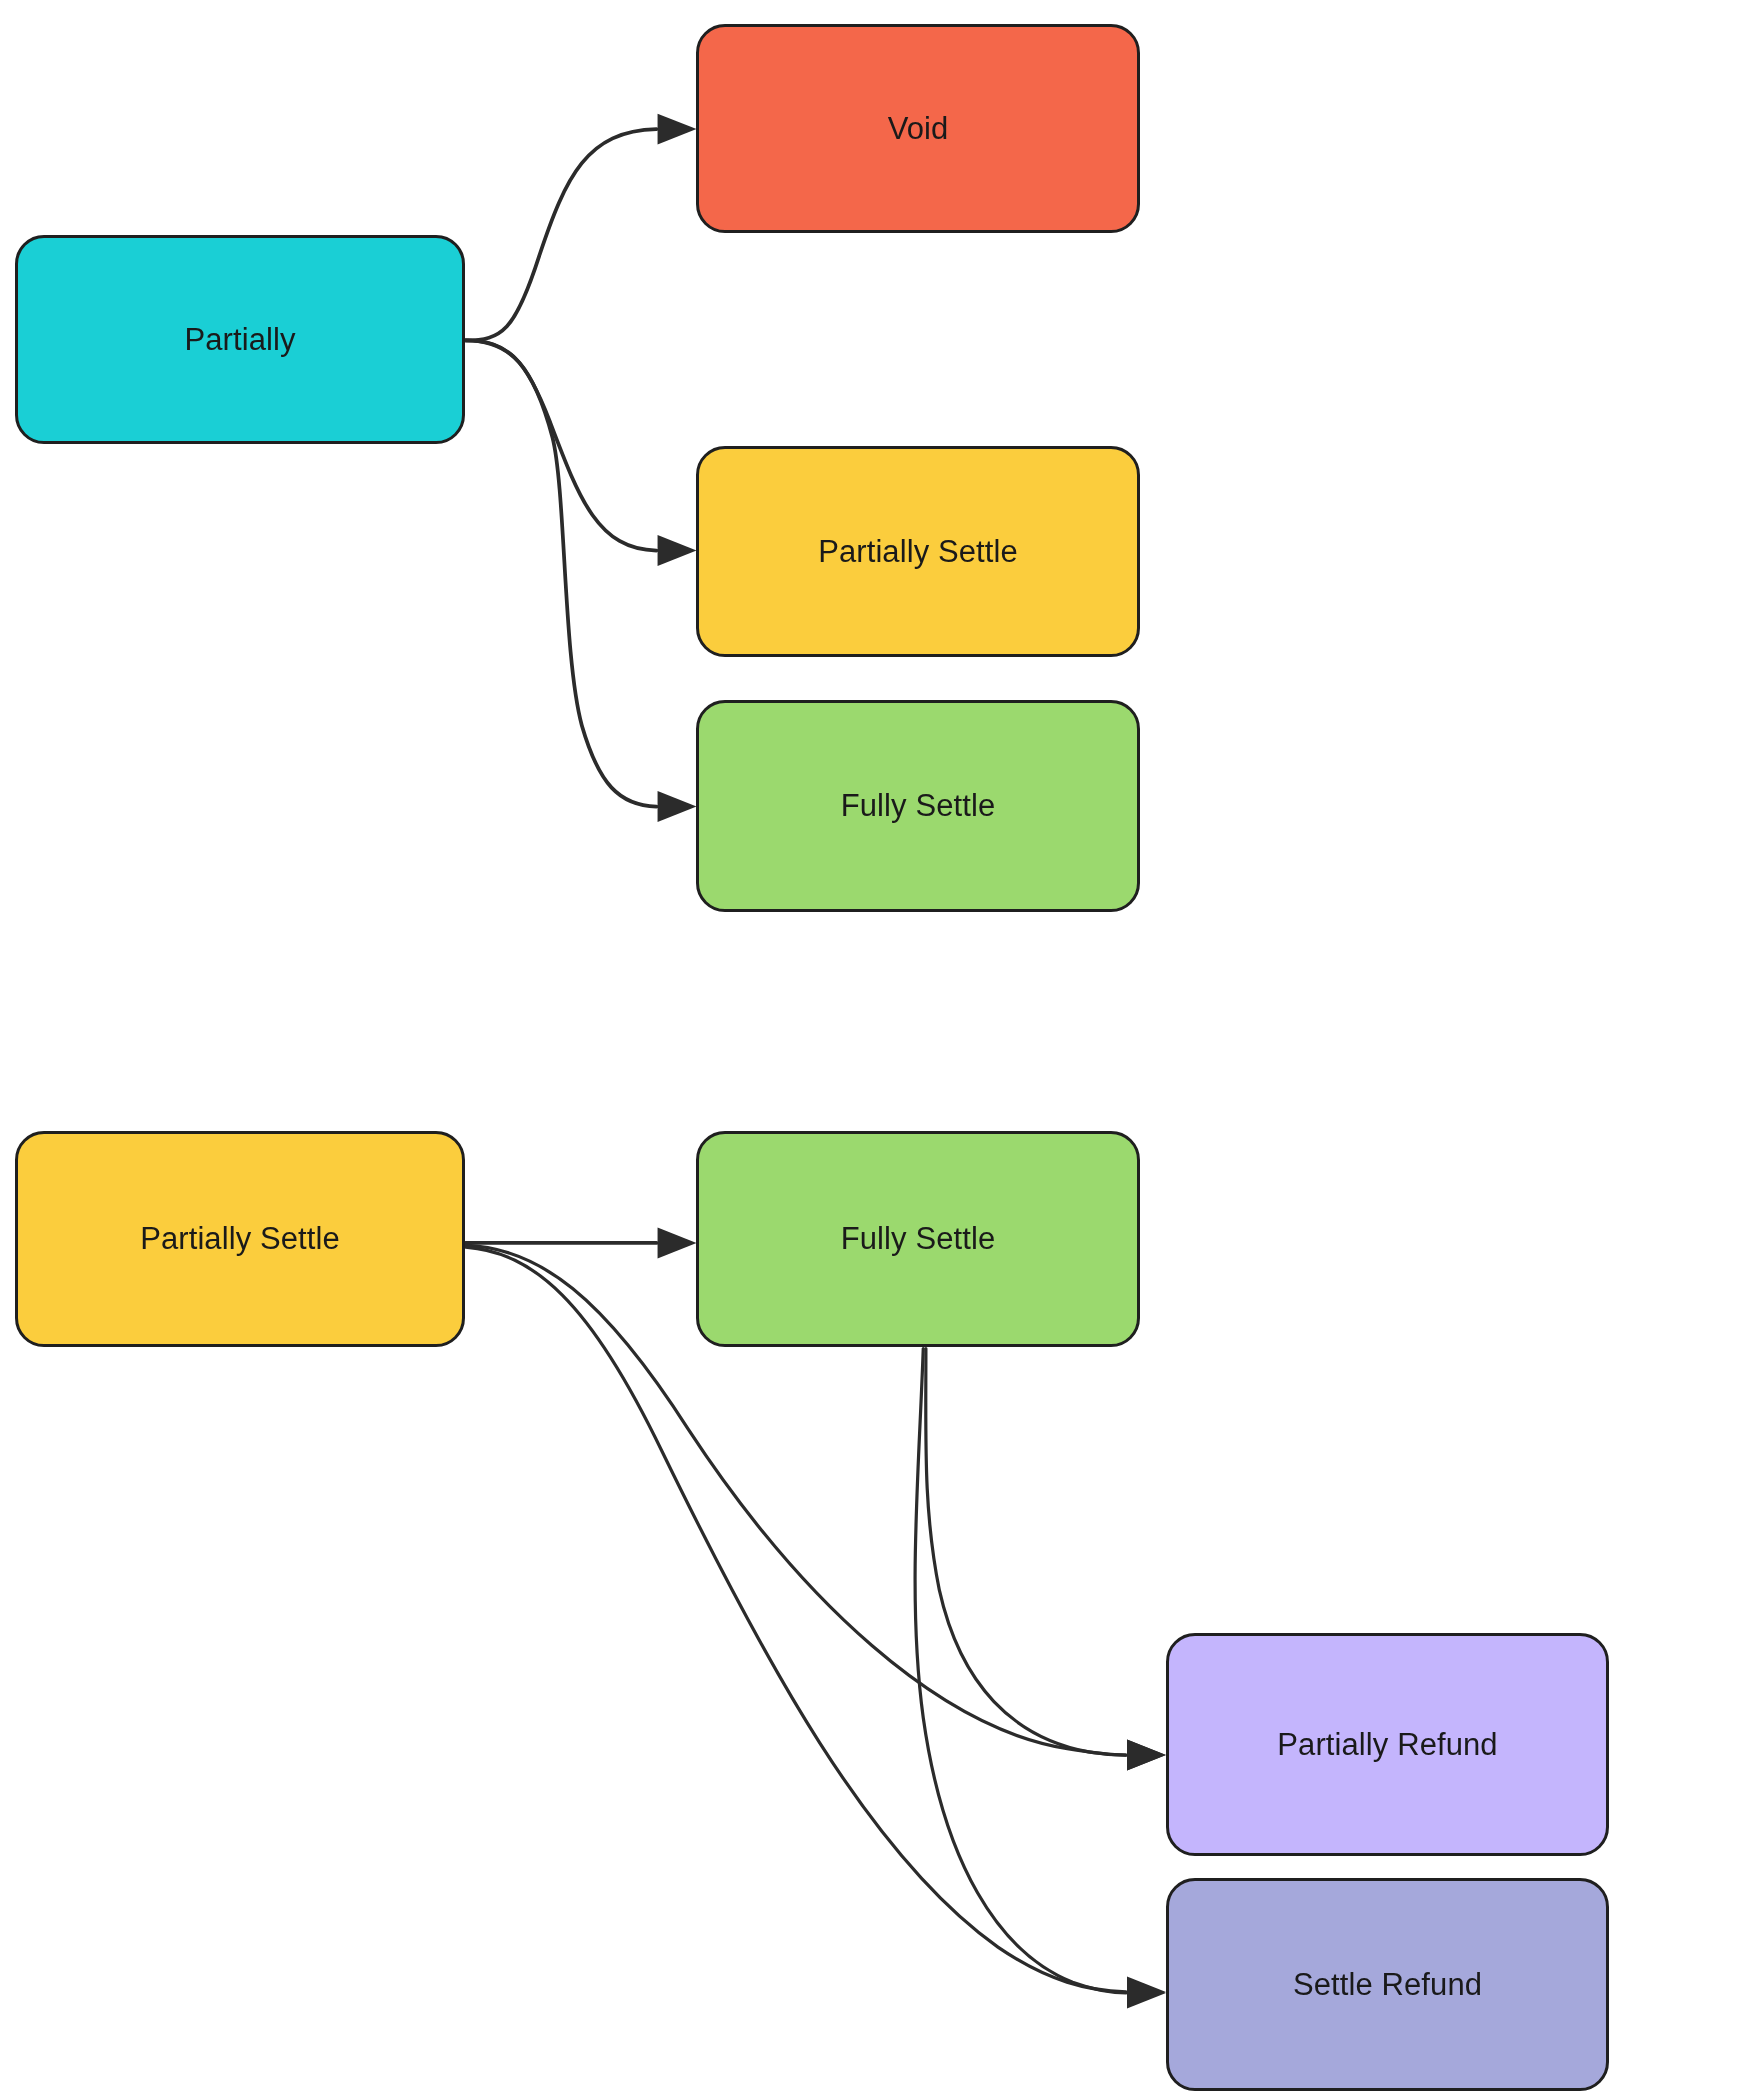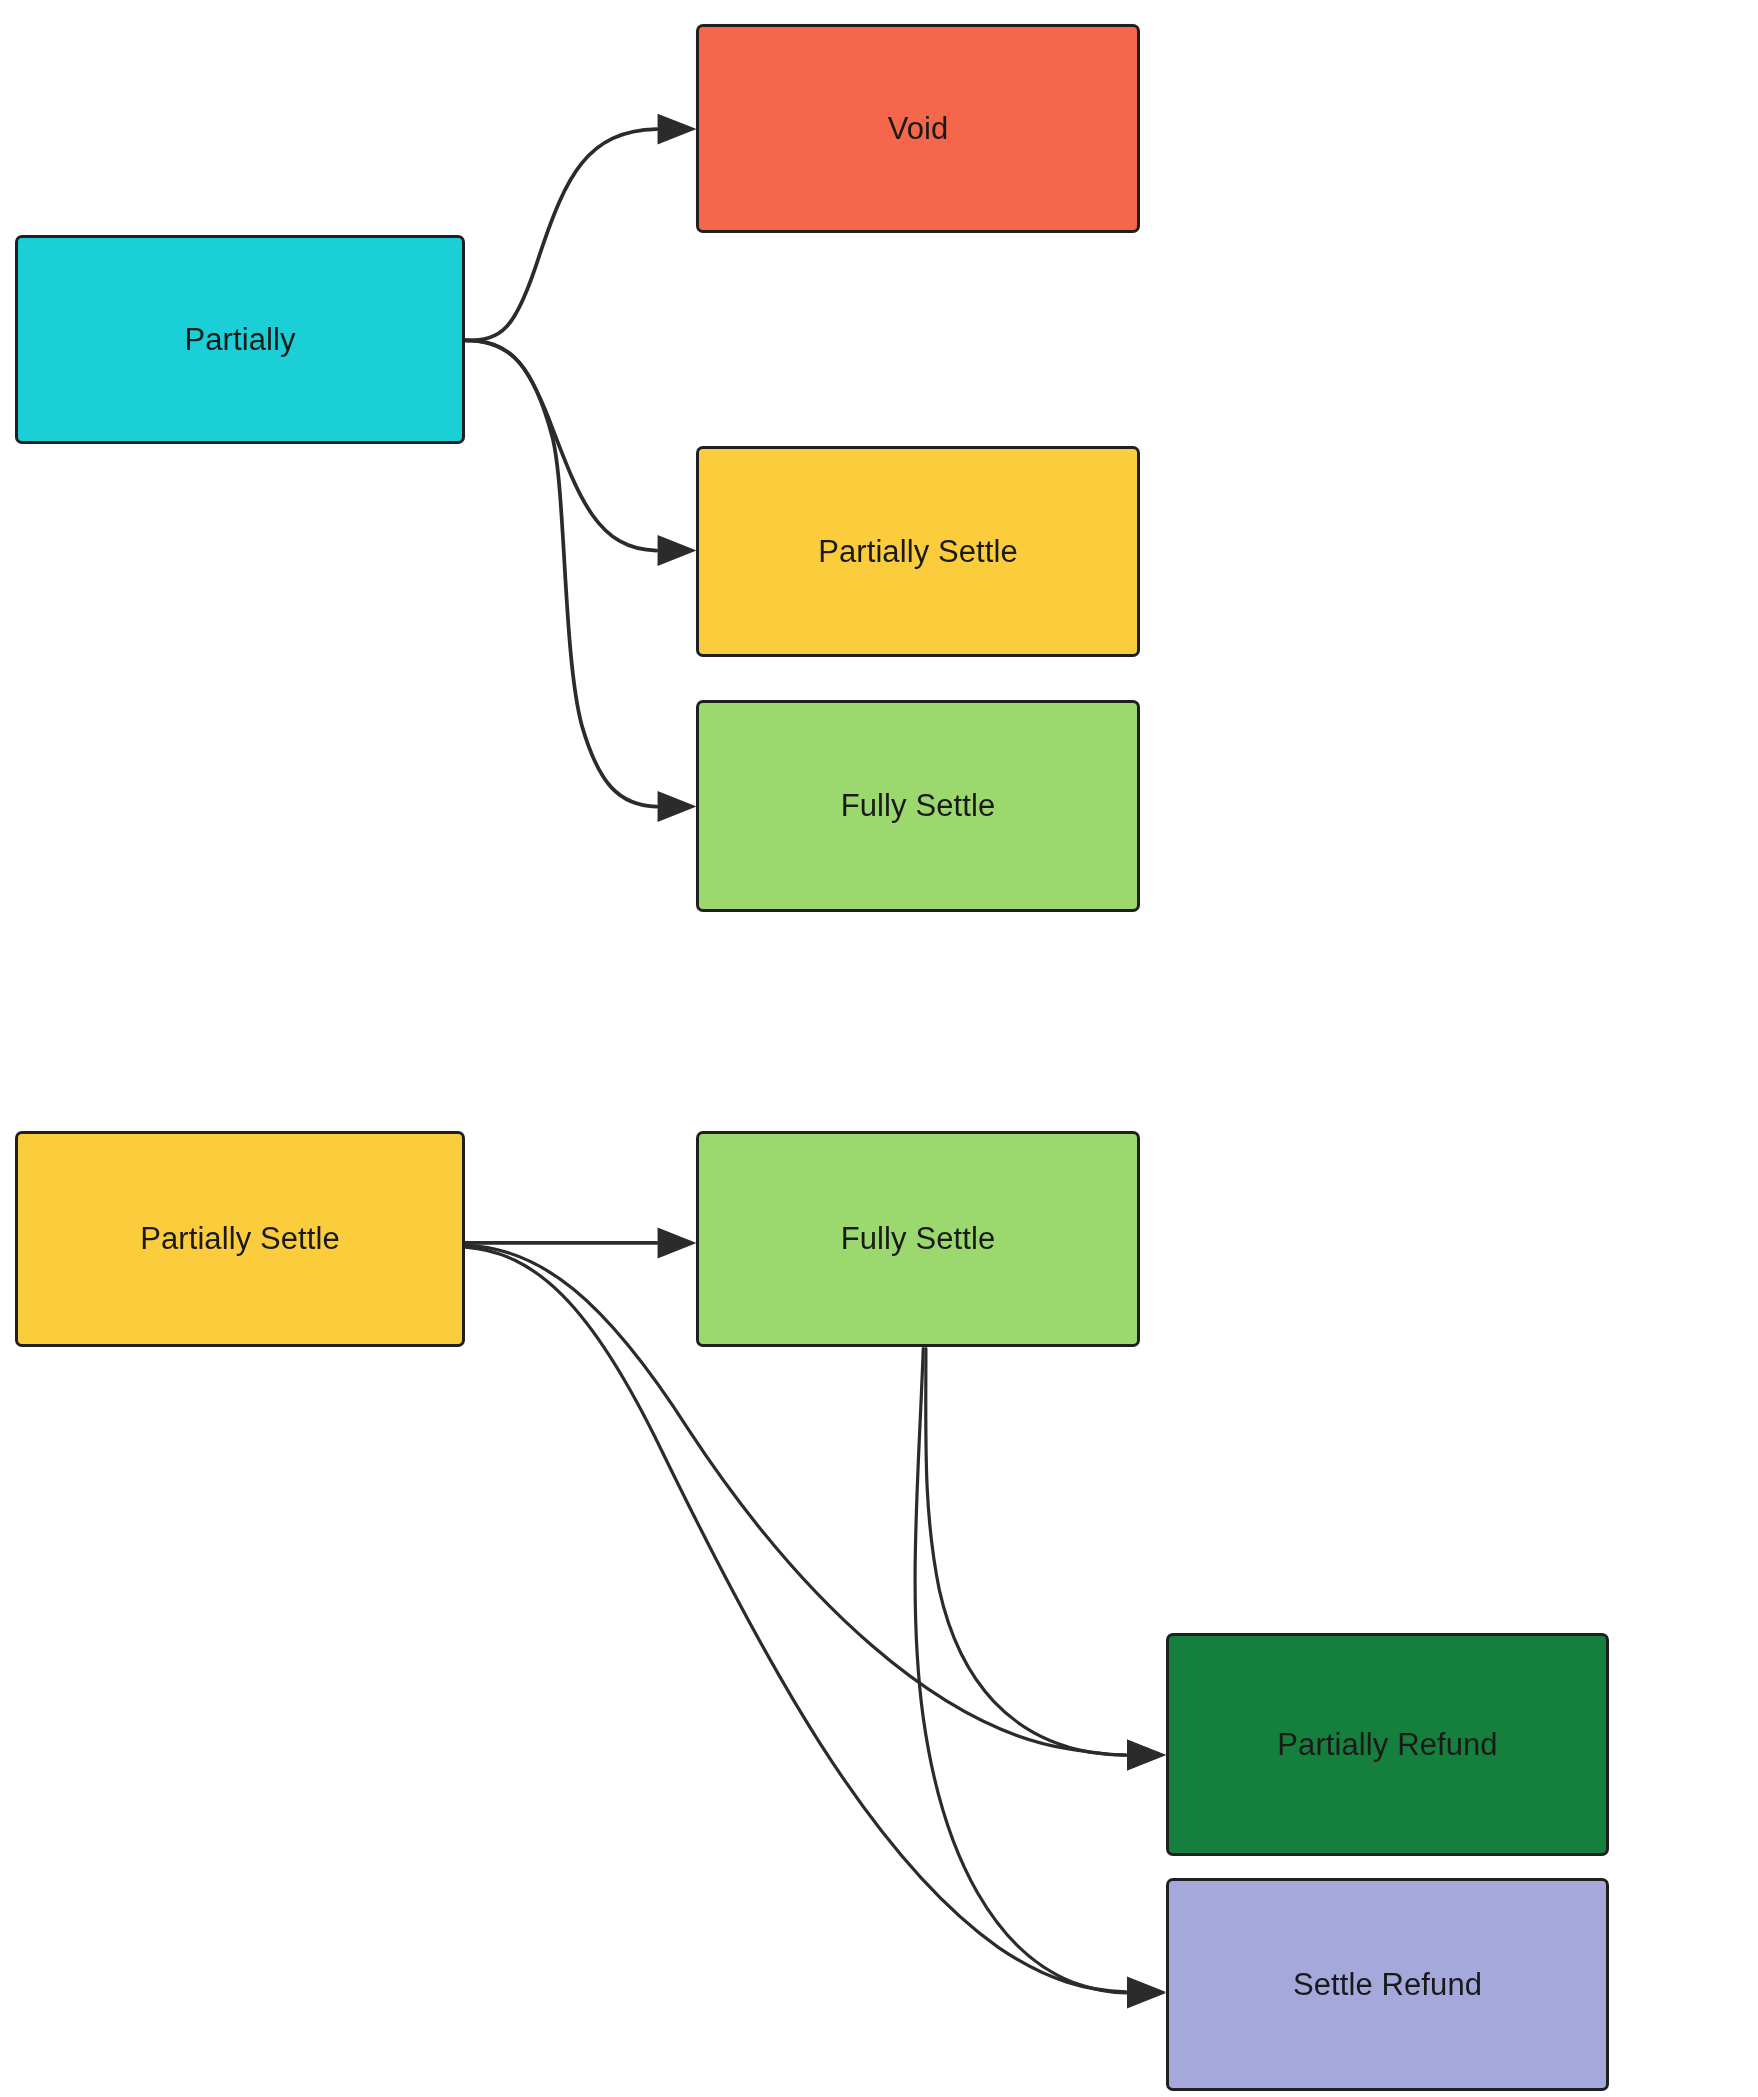--- a/index.html
+++ b/index.html
@@ -23,21 +23,21 @@
     left: 0;
     top: 0;
     width: 1759px;
     height: 2097px;
     pointer-events: none;
   }
   .node {
     position: absolute;
     box-sizing: border-box;
     border: 3.7px solid #1f1f1f;
-    border-radius: 7px;
+    border-radius: 29px;
     display: flex;
     align-items: center;
     justify-content: center;
     text-align: center;
     color: #1a1a1a;
     font-size: 31px;
     font-weight: 400;
     letter-spacing: 0.1px;
     line-height: 1.15;
     font-family: "Liberation Sans", "DejaVu Sans", sans-serif;
@@ -126,21 +126,21 @@
   </div>
 
   <div class="node" style="left: 15px; top: 1131px; width: 450px; height: 216px; background-color: rgb(251, 205, 61);">
     <span class="node-label">Partially Settle</span>
   </div>
 
   <div class="node" style="left: 696px; top: 1131px; width: 444px; height: 216px; background-color: rgb(155, 217, 110);">
     <span class="node-label">Fully Settle</span>
   </div>
 
-  <div class="node" style="left: 1166px; top: 1633px; width: 443px; height: 223px; background-color: #15803d;">
+  <div class="node" style="left: 1166px; top: 1633px; width: 443px; height: 223px; background-color: #c4b5fd;">
     <span class="node-label">Partially Refund</span>
   </div>
 
   <div class="node" style="left: 1166px; top: 1878px; width: 443px; height: 213px; background-color: rgb(165, 168, 219);">
     <span class="node-label">Settle Refund</span>
   </div>
 
 </div>
 
 

